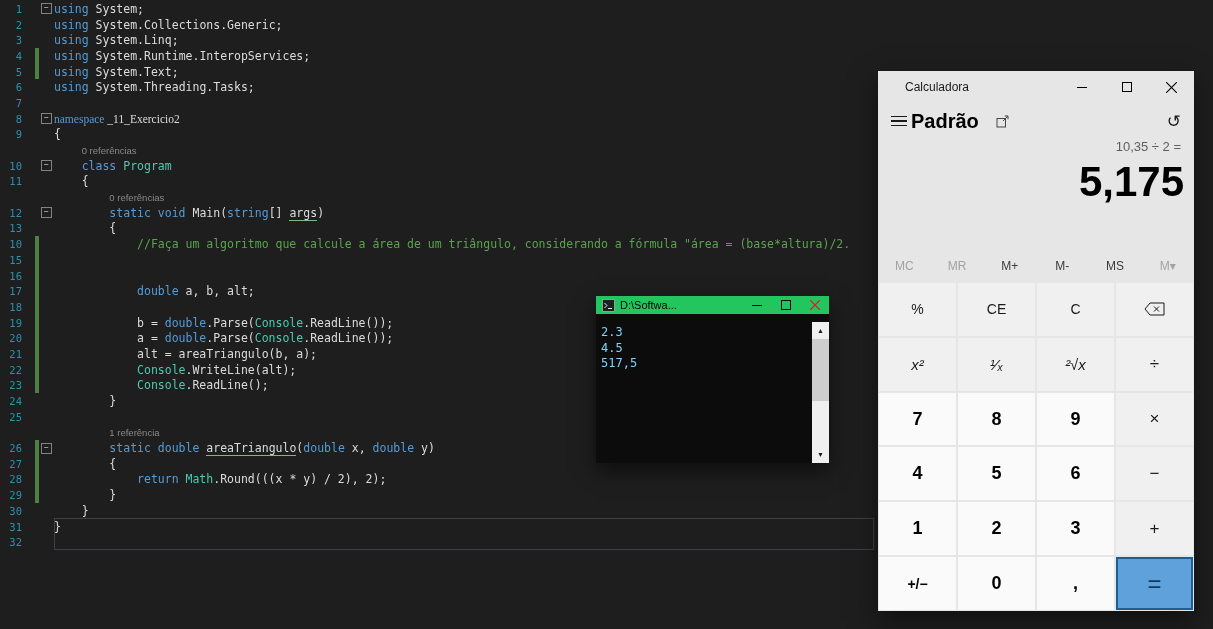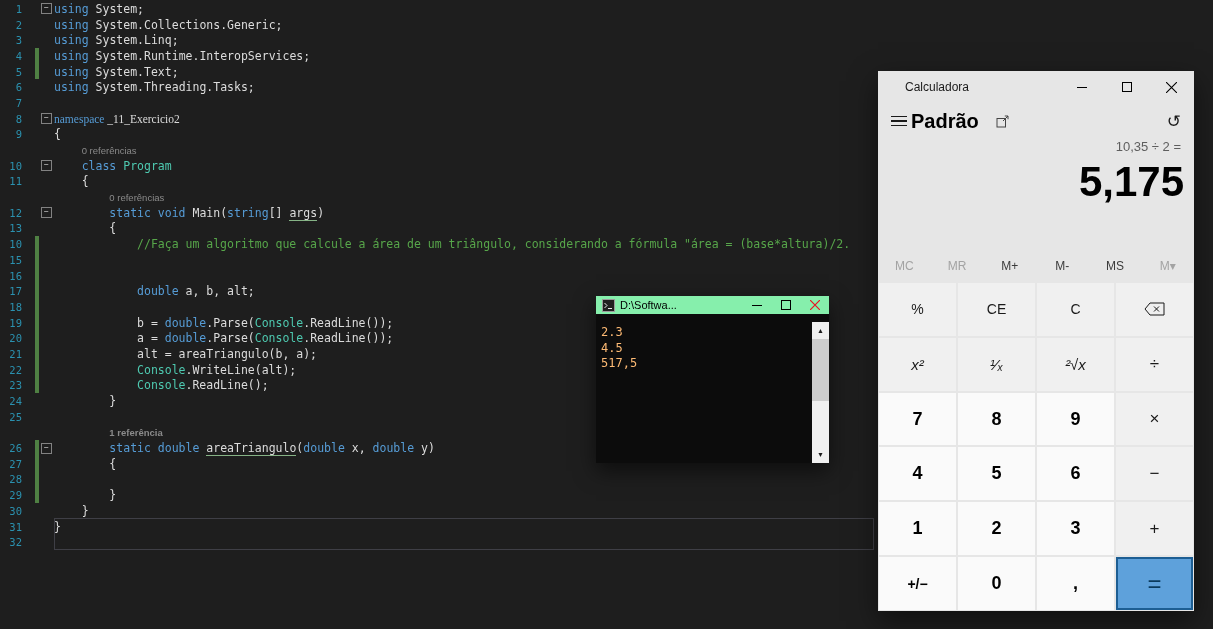--- a/index.html
+++ b/index.html
@@ -19,27 +19,27 @@
   .code{white-space:pre;}
   .lens{font-family:"Liberation Sans",sans-serif;font-size:9.5px;color:#8A8A8A;}
   .tok-k{color:#569CD6}.tok-t{color:#4EC9B0}.tok-c{color:#57A64A}.tok-p{color:#DCDCDC}
   .tok-u{color:#DCDCDC;border-bottom:1px solid #86B386;}
   .bottom-frame{position:absolute;left:54px;top:517px;width:818px;height:30px;
                 border:1px solid #3F3F46;}
 
   
   .console{position:absolute;left:596px;top:296px;width:233px;height:167px;
            background:#0C0C0C;box-shadow:0 8px 20px rgba(0,0,0,.55);}
-  .c-titlebar{height:18px;background:#86efac;display:flex;align-items:center;}
+  .c-titlebar{height:18px;background:#22c55e;display:flex;align-items:center;}
   .c-icon{margin:0 5px 0 6px;display:flex;}
   .c-title{flex:1;font-size:11px;color:#000;white-space:nowrap;overflow:hidden;}
   .c-btn{width:29px;height:26px;display:flex;align-items:center;justify-content:center;}
   .c-body{position:absolute;top:26px;left:0;right:0;bottom:0;background:#0C0C0C;}
   .c-lines{padding:3px 20px 0 5px;font-family:"DejaVu Sans Mono",monospace;
-           font-size:12px;line-height:15.5px;color:#fdba74;}
+           font-size:12px;line-height:15.5px;color:#7dd3fc;}
   .c-scroll{position:absolute;top:0;right:0;bottom:0;width:17px;background:#F0F0F0;}
   .c-up,.c-down{position:absolute;left:0;width:17px;height:17px;display:flex;
                 align-items:center;justify-content:center;font-size:7px;color:#1a1a1a;}
   .c-up{top:0}.c-down{bottom:0}
   .c-thumb{position:absolute;left:0;top:17px;width:17px;height:62px;background:#CDCDCD;}
 
   
   .calc{position:absolute;left:878px;top:71px;width:316px;height:540px;background:#E6E6E6;
         box-shadow:0 10px 26px rgba(0,0,0,.5);display:flex;flex-direction:column;}
   .k-titlebar{height:32px;display:flex;align-items:center;flex:none;padding-left:10px;}
@@ -239,40 +239,41 @@
         <div class="row">
           <span class="ln">25</span>
           <span class="chg"></span>
           <span class="out"></span>
           <span class="code" style="padding-left: 0px;"></span>
         </div>
         <div class="row">
           <span class="ln"></span>
           <span class="chg"></span>
           <span class="out"></span>
-          <span class="code lens" style="padding-left: 55.36px; font-weight: bold;">1 referência</span>
+          <span class="code lens" style="padding-left: 55.36px;">1 referência</span>
         </div>
         <div class="row">
           <span class="ln">26</span>
           <span class="chg on"></span>
           <span class="out">
             <span class="foldbox">−</span>
           </span>
           <span class="code" style="padding-left: 55.36px;"><span class="tok-k">static</span><span class="tok-p"> </span><span class="tok-k">double</span><span class="tok-p"> </span><span class="tok-u">areaTriangulo</span><span class="tok-p">(</span><span class="tok-k">double</span><span class="tok-p"> x, </span><span class="tok-k">double</span><span class="tok-p"> y)</span></span>
         </div>
         <div class="row">
           <span class="ln">27</span>
           <span class="chg on"></span>
           <span class="out"></span>
           <span class="code" style="padding-left: 55.36px;"><span class="tok-p">{</span></span>
         </div>
         <div class="row">
           <span class="ln">28</span>
           <span class="chg on"></span>
           <span class="out"></span>
+          <span class="code" style="padding-left: 83.04px;"><span class="tok-k">return</span><span class="tok-p"> </span><span class="tok-t">Math</span><span class="tok-p">.Round(((x * y) / 2), 2);</span></span>
         </div>
         <div class="row">
           <span class="ln">29</span>
           <span class="chg on"></span>
           <span class="out"></span>
           <span class="code" style="padding-left: 55.36px;"><span class="tok-p">}</span></span>
         </div>
         <div class="row">
           <span class="ln">30</span>
           <span class="chg"></span>

